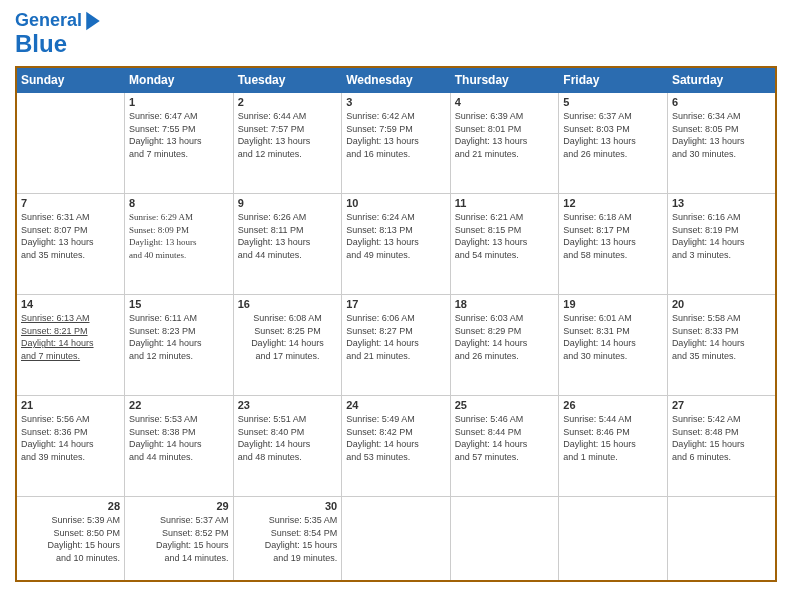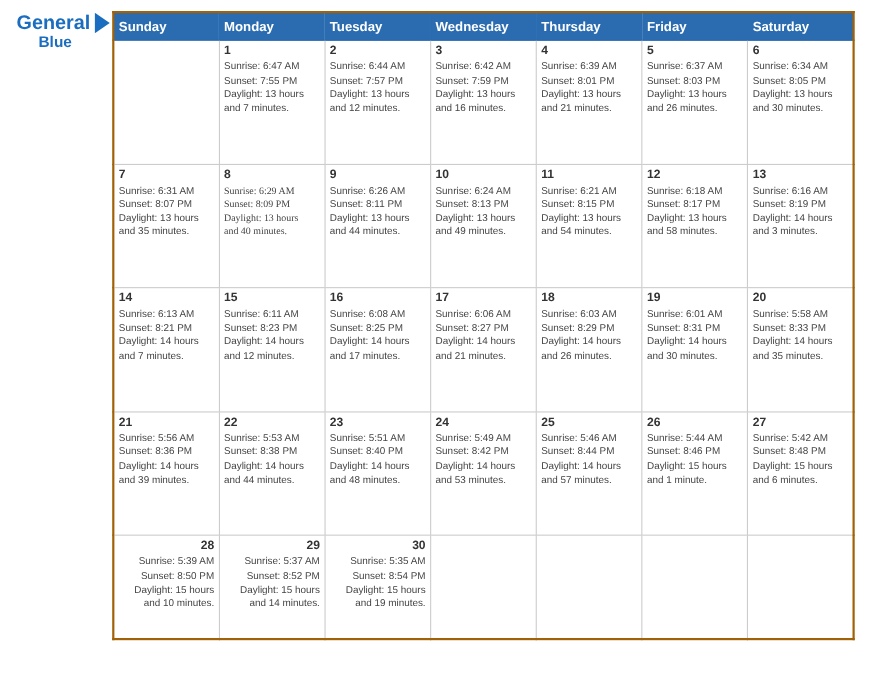--- a/index.html
+++ b/index.html
@@ -8,21 +8,21 @@
       height: 612px;
       font-family: Arial, sans-serif;
       background: #fff;
       overflow: hidden;
     }
     .page {
       width: 792px;
       height: 592px;
       padding: 10px 15px 10px 15px;
       display: flex;
-      flex-direction: row;
+      flex-direction: column;
     }
     .header {
       display: flex;
       justify-content: space-between;
       align-items: flex-start;
       margin-bottom: 8px;
     }
     .logo {
       display: flex;
       align-items: center;
@@ -103,21 +103,21 @@
 <div class="page">
   <div class="header">
     <div class="logo">
       <div>
         <div style="display:flex;align-items:center;">
           <span class="logo-text"><span>General</span></span>
           <svg class="logo-icon" viewBox="0 0 20 26" xmlns="http://www.w3.org/2000/svg">
             <polygon points="2,2 18,13 2,24" fill="#1a6dbf"></polygon>
           </svg>
         </div>
-        <div style="font-size:14px;font-weight:bold;color:#1a6dbf;margin-top:-2px;margin-left:20px;">Blue</div>
+        <div style="font-size:24px;font-weight:bold;color:#1a6dbf;margin-top:-2px;">Blue</div>
       </div>
     </div>
     <div class="title-block">
       <div class="month-title"></div>
       <div class="location"></div>
     </div>
   </div>
 
   <table class="calendar">
     <thead>
@@ -224,35 +224,35 @@
             <span class="day-num">13</span>
             <div class="day-info" style="white-space: pre-line;">Sunrise: 6:16 AM
 Sunset: 8:19 PM
 Daylight: 14 hours
 and 3 minutes.</div>
           </td>
         </tr>
         <tr>
           <td>
             <span class="day-num">14</span>
-            <div class="day-info" style="white-space: pre-line;">Sunrise: 6:13 AM
+            <div class="day-info" style="white-space: pre-line; text-decoration: underline;">Sunrise: 6:13 AM
 Sunset: 8:21 PM
 Daylight: 14 hours
 and 7 minutes.</div>
           </td>
           <td>
             <span class="day-num">15</span>
             <div class="day-info" style="white-space: pre-line;">Sunrise: 6:11 AM
 Sunset: 8:23 PM
 Daylight: 14 hours
 and 12 minutes.</div>
           </td>
           <td>
             <span class="day-num">16</span>
-            <div class="day-info" style="white-space: pre-line;">Sunrise: 6:08 AM
+            <div class="day-info" style="white-space: pre-line; text-align: center;">Sunrise: 6:08 AM
 Sunset: 8:25 PM
 Daylight: 14 hours
 and 17 minutes.</div>
           </td>
           <td>
             <span class="day-num">17</span>
             <div class="day-info" style="white-space: pre-line;">Sunrise: 6:06 AM
 Sunset: 8:27 PM
 Daylight: 14 hours
 and 21 minutes.</div>

